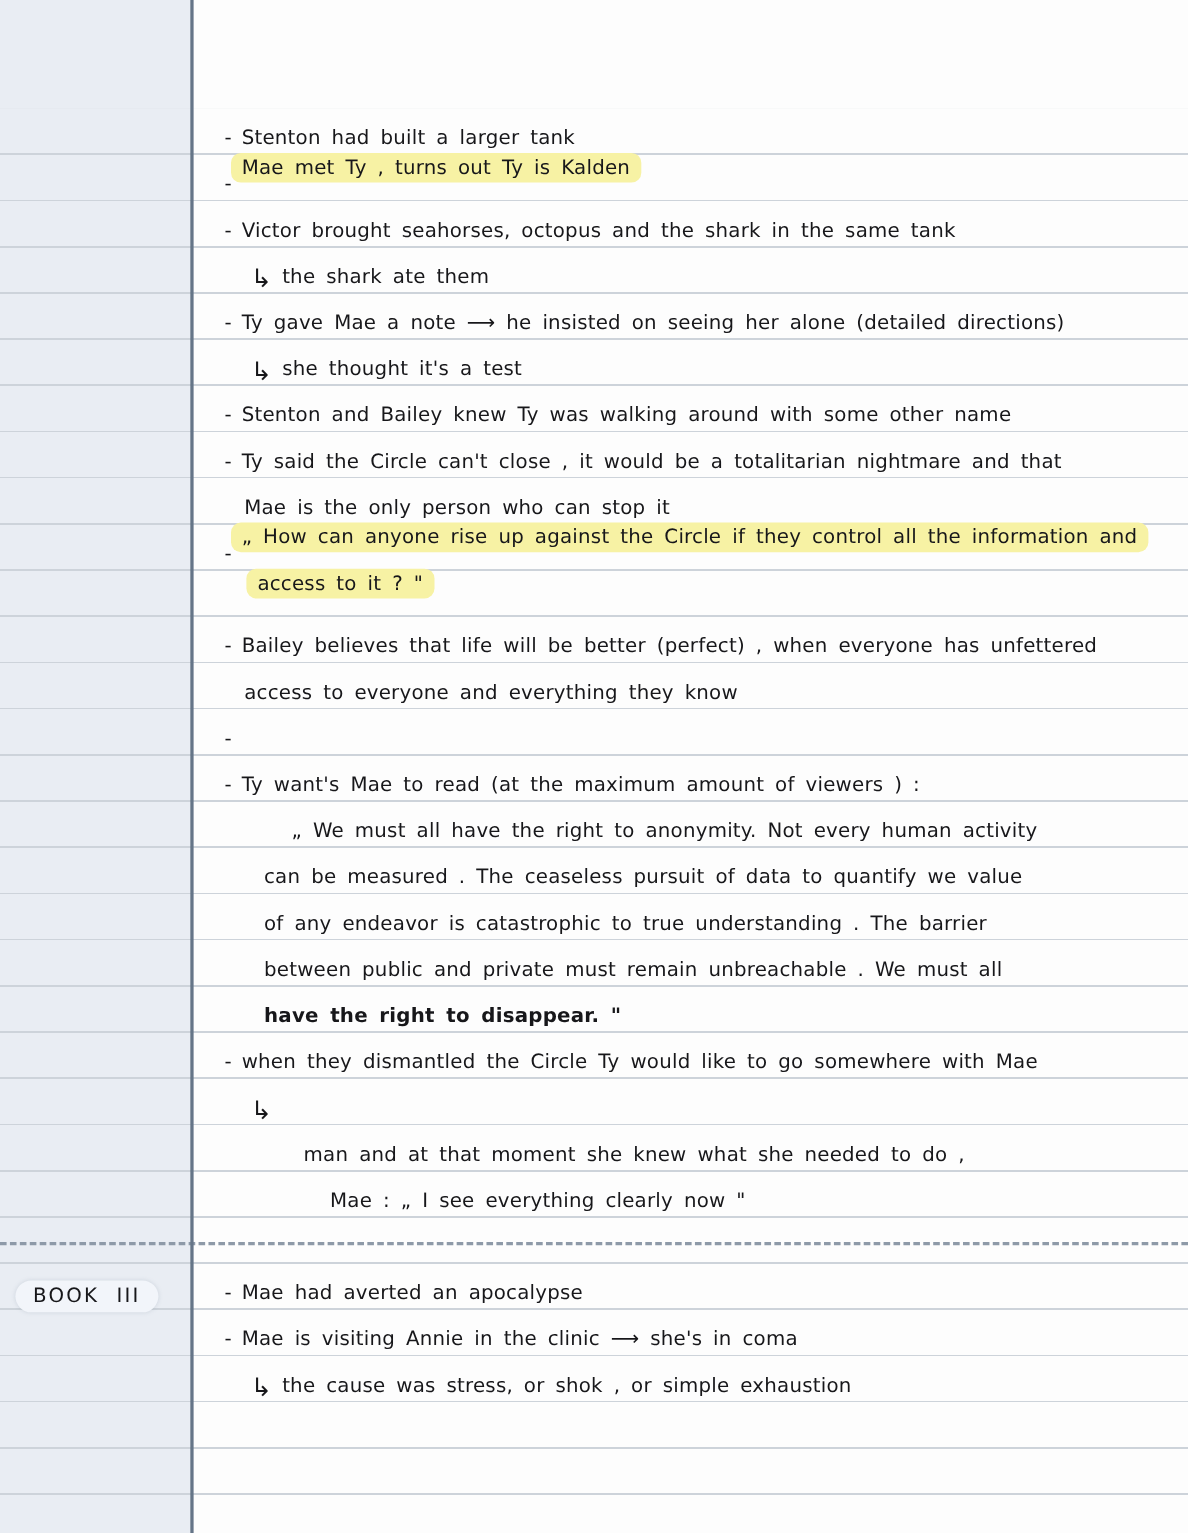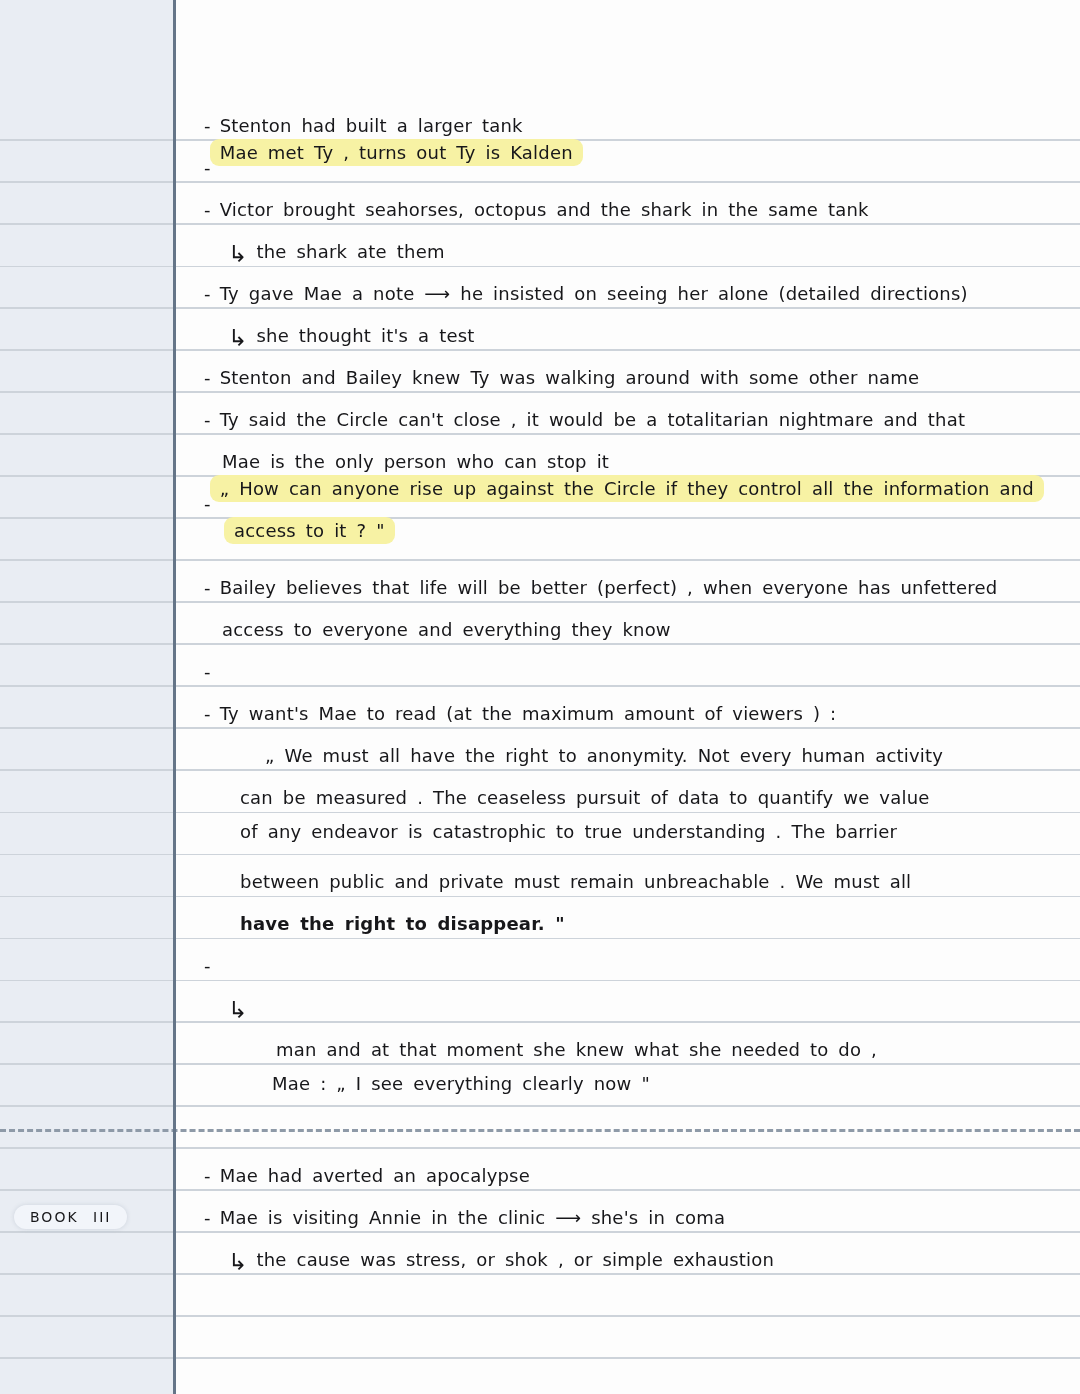--- a/index.html
+++ b/index.html
@@ -13,38 +13,37 @@
     position:absolute;left:0;right:0;top:99px;bottom:0;z-index:2;
     background:repeating-linear-gradient(to bottom,
       rgba(0,0,0,0) 0px, rgba(0,0,0,0) 40.5px,
       #cdd3da 40.5px, #cdd3da 42px);
   }
   .margin-line{position:absolute;left:173px;top:0;bottom:0;width:3px;background:#657588;z-index:4;}
   .separator{position:absolute;left:0;right:0;top:1129px;border-top:3px dashed #8e9aa8;z-index:3;}
   .book-label{
     position:absolute;left:14px;top:1164px;z-index:5;
     background:#f2f5fa;border-radius:15px;padding:4px 16px;
-    font-size:14px;letter-spacing:2px;word-spacing:8px;color:#17171a;
+    font-size:18px;letter-spacing:2px;word-spacing:8px;color:#17171a;
     box-shadow:0 0 4px rgba(120,135,155,0.25);
-    margin-top:41px;
   }
   .notes{position:absolute;inset:0;z-index:5;}
   .line{
     position:absolute;height:42px;display:flex;align-items:flex-end;
     padding-bottom:5px;box-sizing:border-box;white-space:nowrap;
     font-size:18px;letter-spacing:0.2px;word-spacing:4px;color:#17171a;
   }
   .i-b{left:204px;}
   .i-c{left:222px;}
   .i-c10{left:234px;}
   .i-s{left:228px;}
   .i-q{left:222px;}
   .i-q2{left:240px;}
   .i-m1{left:276px;}
-  .i-m2{left:272px;align-items:center;}
+  .i-m2{left:300px;}
   .dash{margin-right:9px;}
   .arrow{font-size:23px;line-height:18px;margin-right:9px;position:relative;top:1px;}
   .hl{background:#f7f2a4;border-radius:9px;padding:3px 10px;margin:12px -10px;}
 </style>
 </head>
 <body>
 
 <div class="page">
   <div class="margin-bg"></div>
   <div class="rules"></div>
@@ -143,38 +142,39 @@
   <div class="line i-q" style="top: 729px; margin-left: 43px;">
 
     <span class="txt">„ We must all have the right to anonymity. Not every human activity</span>
   </div>
 
   <div class="line i-q2" style="top: 771px;">
 
     <span class="txt">can be measured . The ceaseless pursuit of data to quantify we value</span>
   </div>
 
-  <div class="line i-q2" style="top: 813px; align-items: center;">
+  <div class="line i-q2" style="top: 813px;">
 
     <span class="txt">of any endeavor is catastrophic to true understanding . The barrier</span>
   </div>
 
   <div class="line i-q2" style="top: 855px;">
 
     <span class="txt">between public and private must remain unbreachable . We must all</span>
   </div>
 
   <div class="line i-q2" style="top: 897px; font-weight: bold;">
 
     <span class="txt">have the right to disappear. "</span>
   </div>
 
   <div class="line i-b" style="top: 939px;">
     <span class="dash">-</span>
 
+    <span class="txt">when they dismantled the Circle Ty would like to go somewhere with Mae</span>
   </div>
 
   <div class="line i-s" style="top: 981px;">
 
     <span class="arrow">↳</span>
   </div>
 
   <div class="line i-m1" style="top: 1023px;">
 
     <span class="txt">man and at that moment she knew what she needed to do ,</span>

